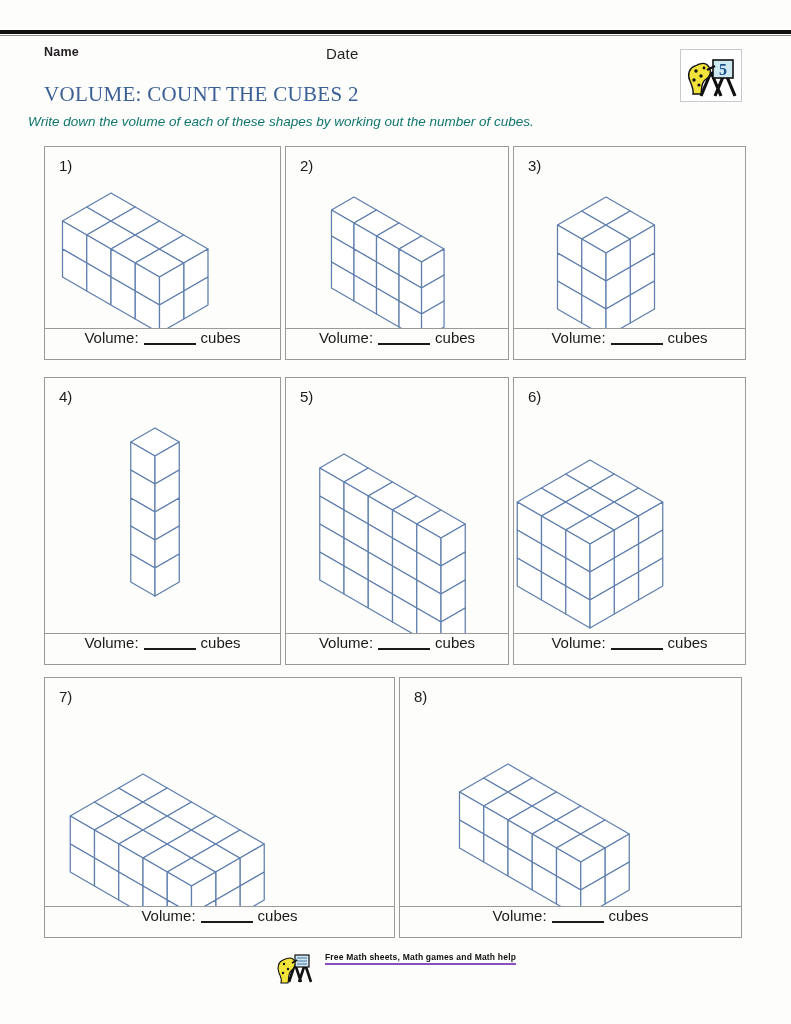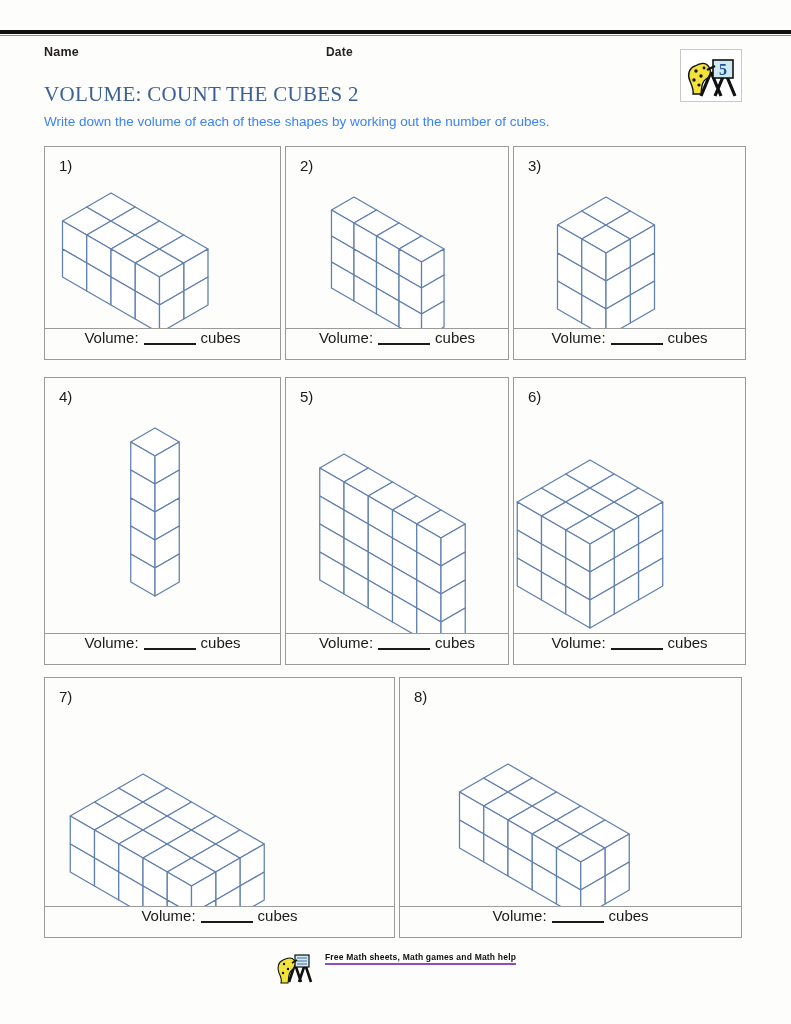--- a/index.html
+++ b/index.html
@@ -45,23 +45,23 @@
     position: absolute;
     left: 0; top: 0;
     font-size: 12.5px;
     color: #231f20;
     font-weight: 600;
     letter-spacing: .2px;
   }
   .date-label {
     position: absolute;
     left: 282px; top: 0;
-    font-size: 12px;
+    font-size: 15px;
     color: #231f20;
-    font-weight: 700;
+    font-weight: 400;
     letter-spacing: .2px;
   }
 
   .logo-box {
     position: absolute;
     left: 680px; top: 49px;
     width: 60px; height: 51px;
     border: 1px solid #c9c9c9;
     background: #fefefe;
   }
@@ -70,24 +70,25 @@
     position: absolute;
     left: 44px; top: 82px;
     font-family: "Liberation Serif", serif;
     font-size: 21px;
     color: #3b6096;
     letter-spacing: .3px;
     white-space: nowrap;
   }
   .instructions {
     position: absolute;
-    left: 44px; top: 114px;
+    left: 28px; top: 114px;
     font-size: 13.5px;
-    color: #3b82f6;
+    color: #0f766e;
     white-space: nowrap;
+    font-style: italic;
   }
 
   
   .row {
     position: absolute;
     display: flex;
     gap: 4px;
   }
   .card {
     border: 1px solid #9a9a9a;

